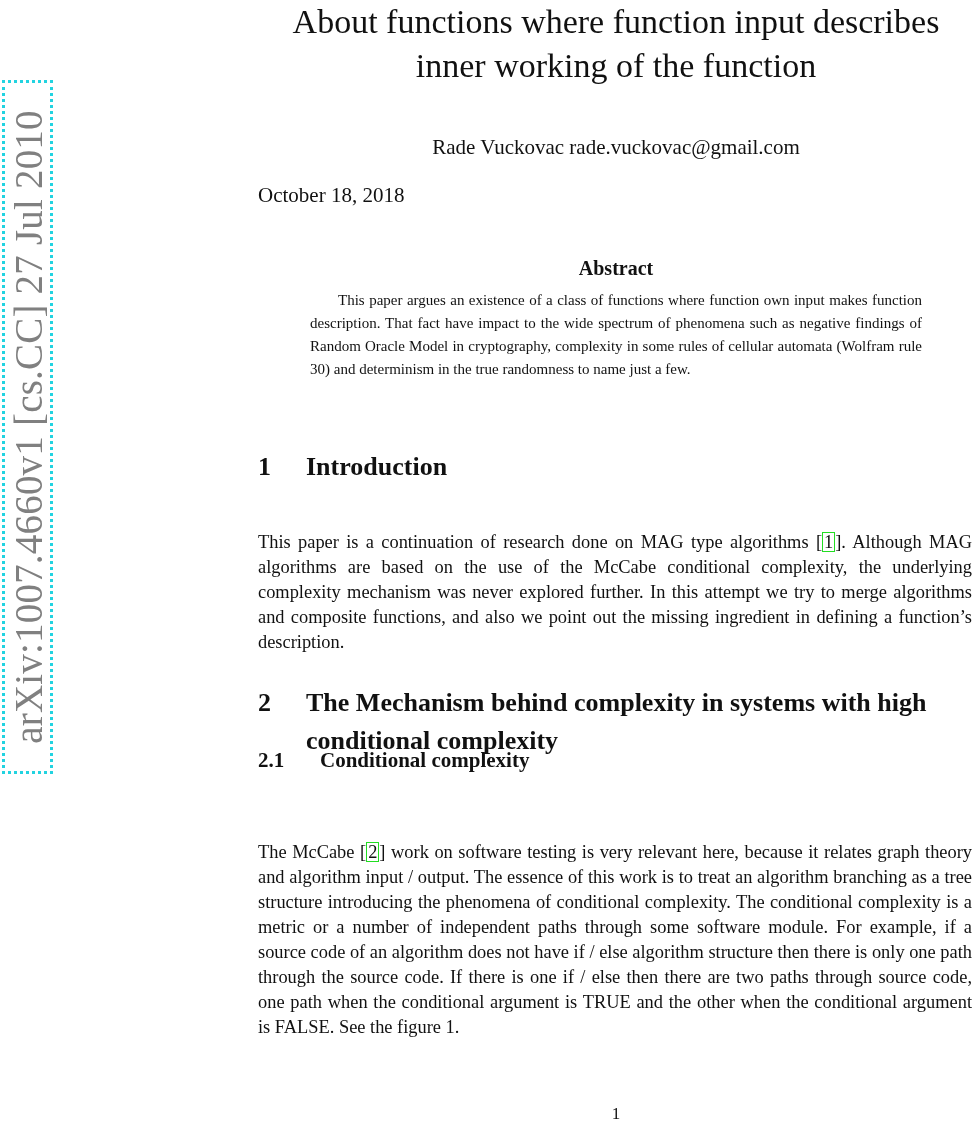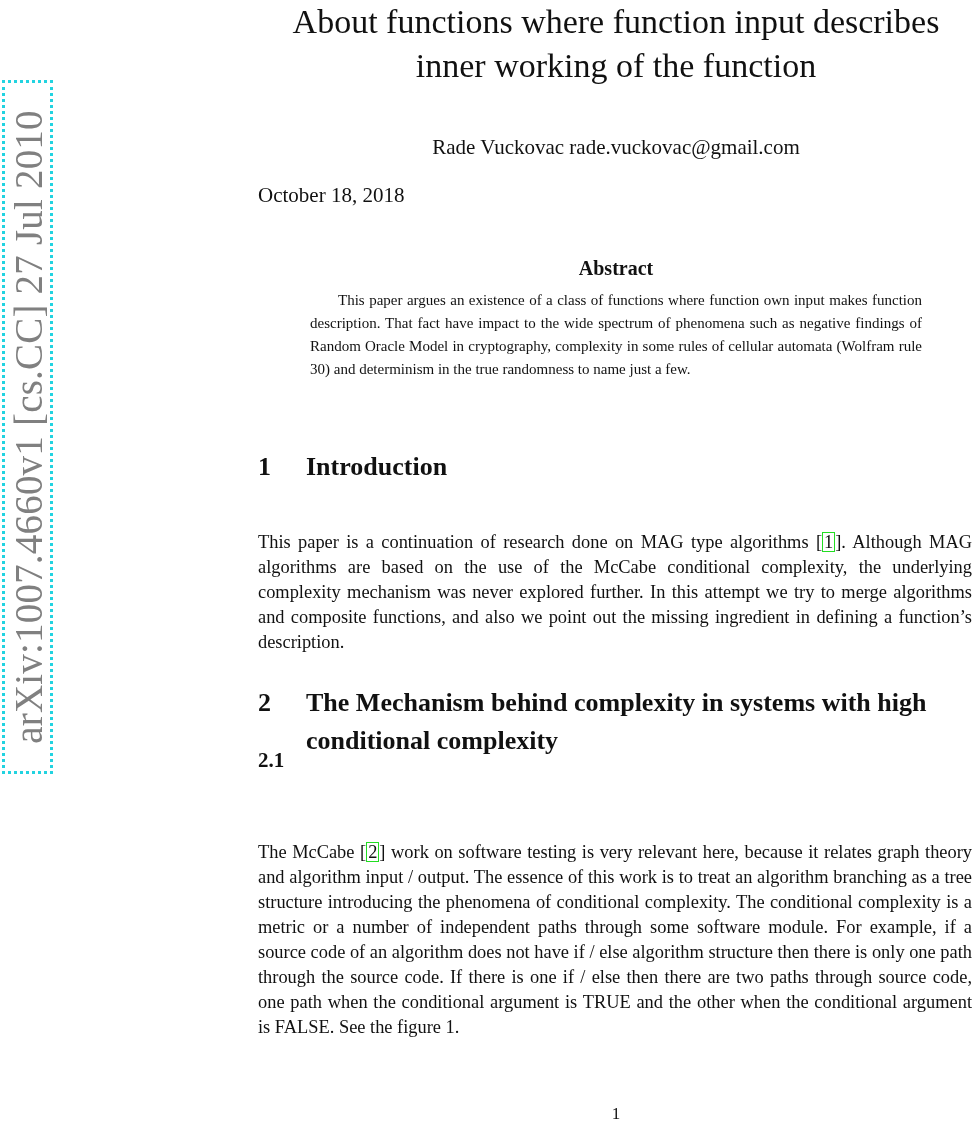--- a/index.html
+++ b/index.html
@@ -168,19 +168,20 @@
   <span>This paper is a continuation of research done on MAG type algorithms [</span><span class="cite">1</span><span>]. Although MAG algorithms are based on the use of the McCabe conditional complexity, the underlying complexity mechanism was never explored further. In this attempt we try to merge algorithms and composite functions, and also we point out the missing ingredient in defining a function’s description.</span>
 </p>
 
 <h2 class="section-heading" style="top:684px;">
   <span class="num">2</span>
   <span class="txt">The Mechanism behind complexity in systems with high conditional complexity</span>
 </h2>
 
 <h3 class="subsection-heading">
   <span class="num">2.1</span>
+  <span class="txt">Conditional complexity</span>
 </h3>
 
 <p class="body-para" style="top:840px;">
   <span>The McCabe [</span><span class="cite">2</span><span>] work on software testing is very relevant here, because it relates graph theory and algorithm input / output.  The essence of this work is to treat an algorithm branching as a tree structure introducing the phenomena of conditional complexity.  The conditional complexity is a metric or a number of independent paths through some software module. For example, if a source code of an algorithm does not have if / else algorithm structure then there is only one path through the source code.  If there is one if / else then there are two paths through source code, one path when the conditional argument is TRUE and the other when the conditional argument is FALSE. See the figure 1.</span>
 </p>
 
 <div class="page-number">1</div>
 
 </body></html>

